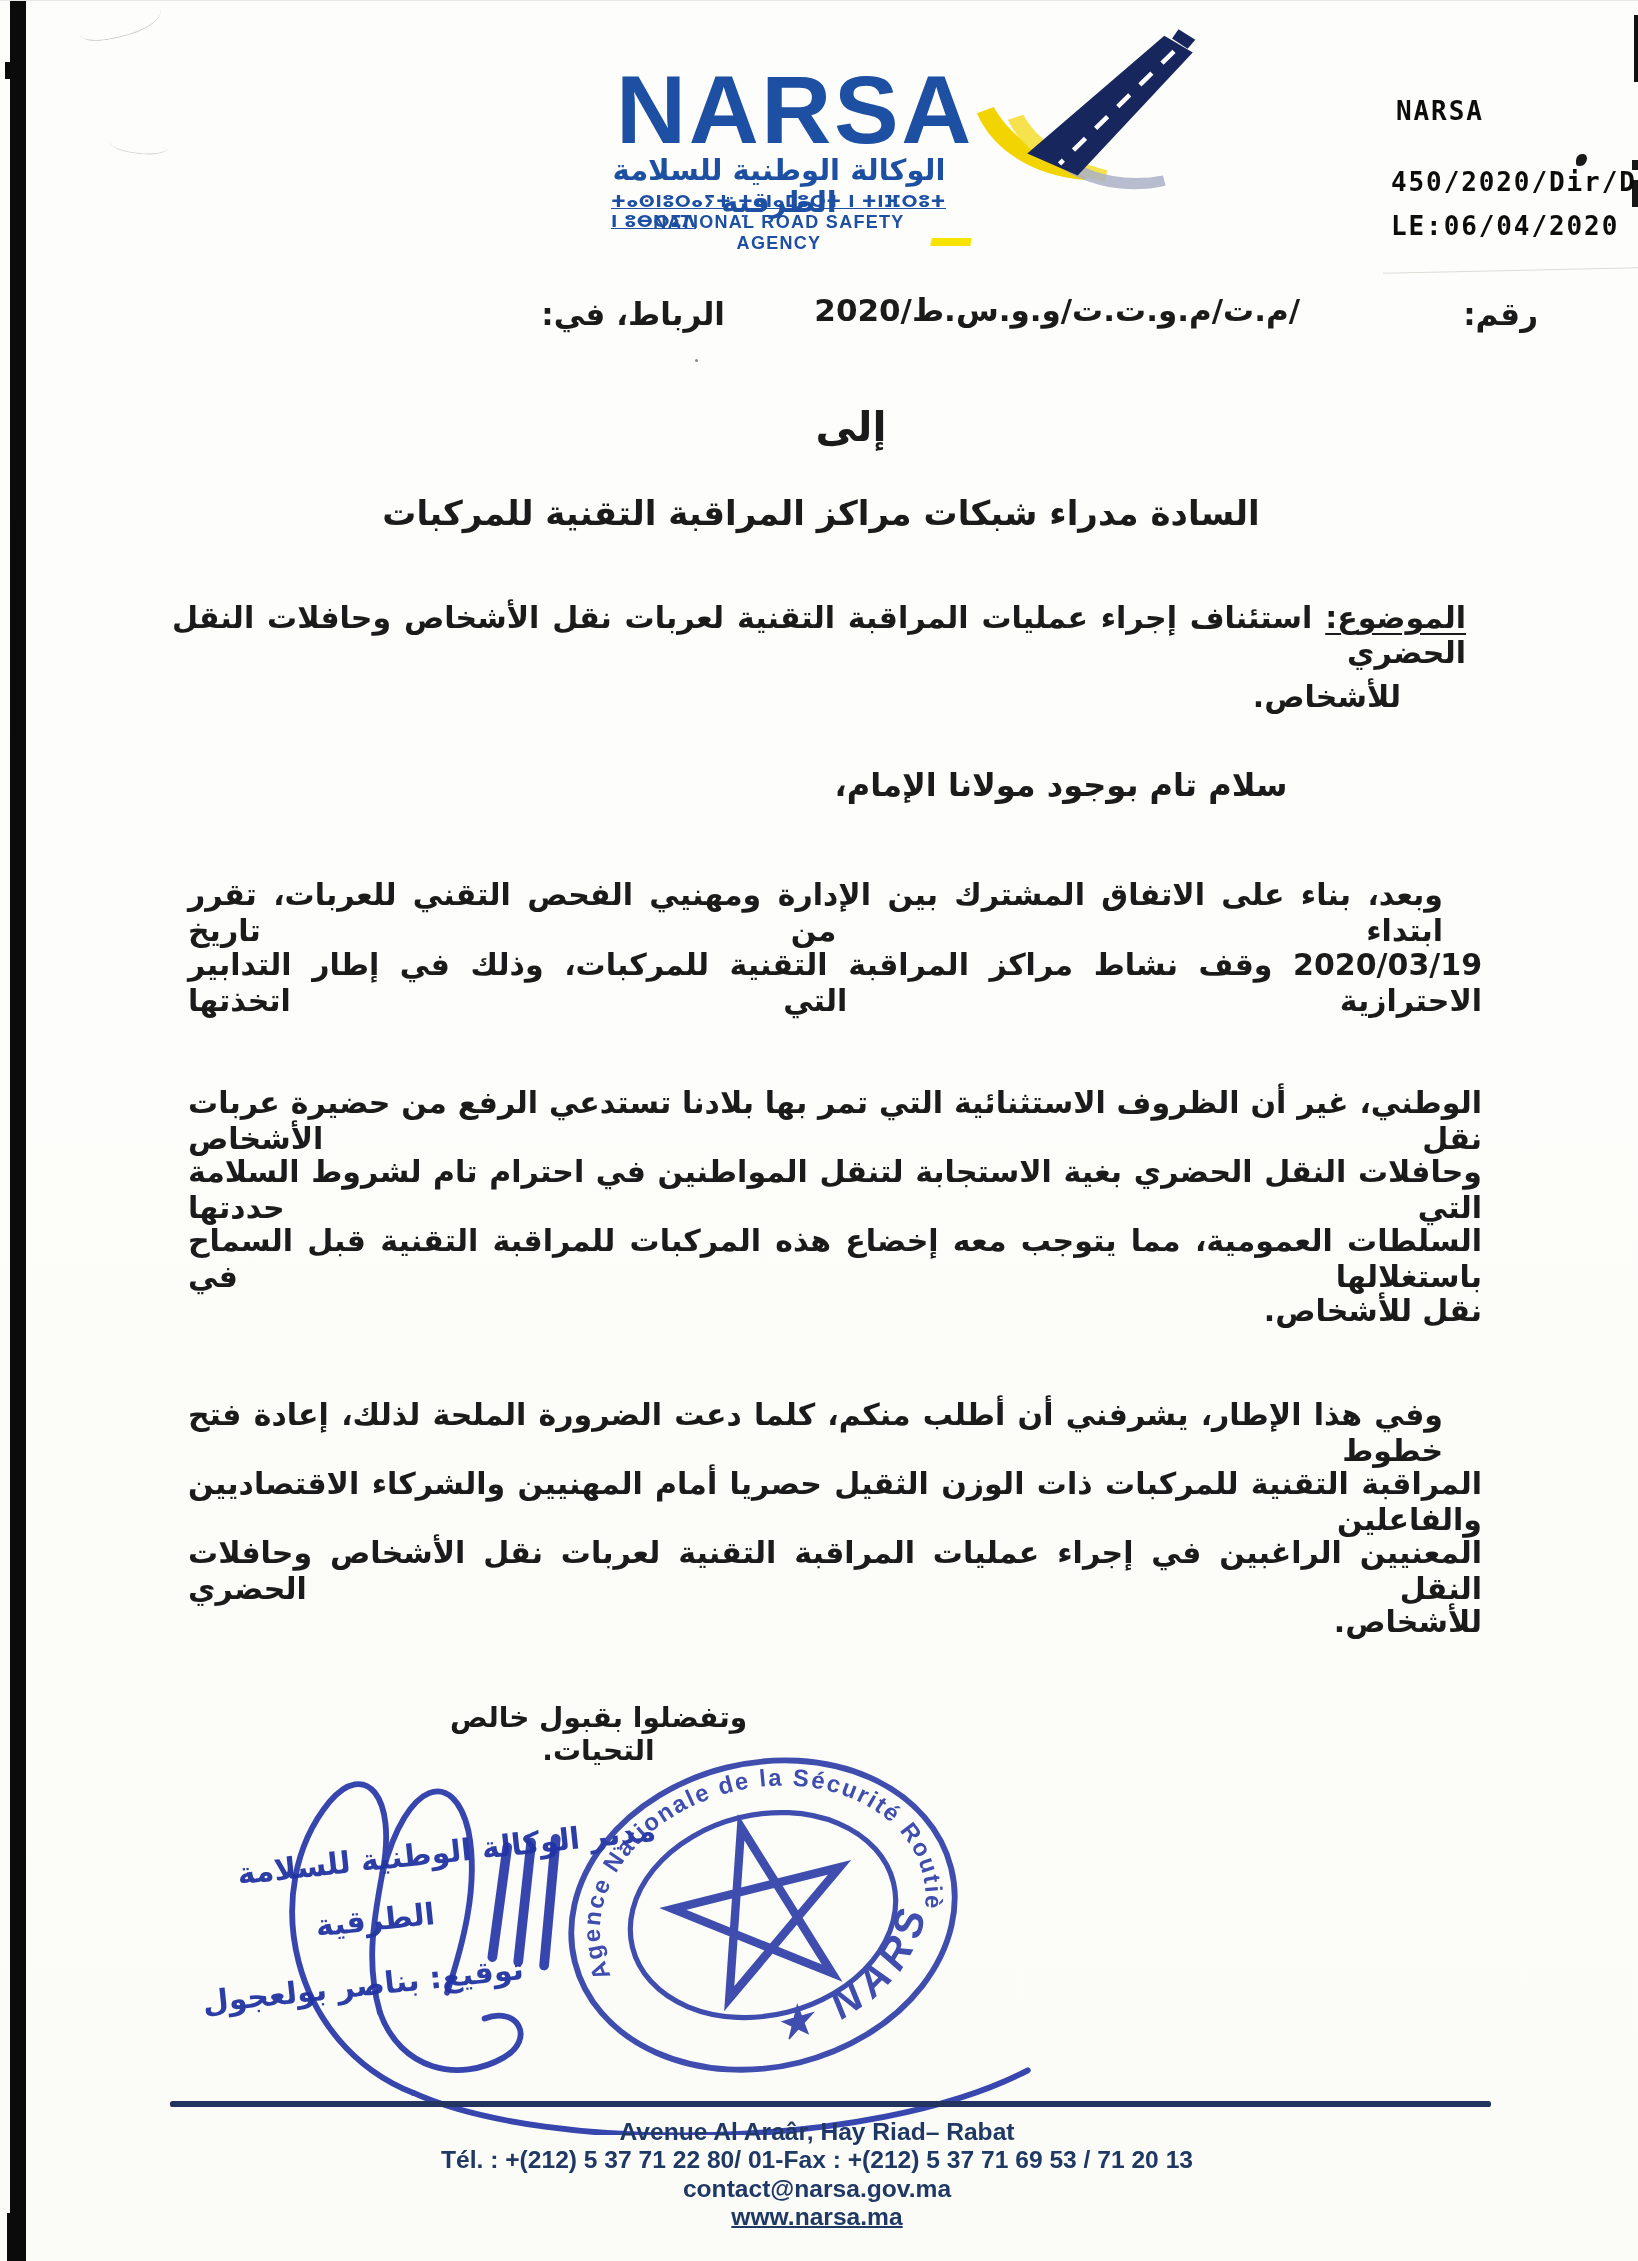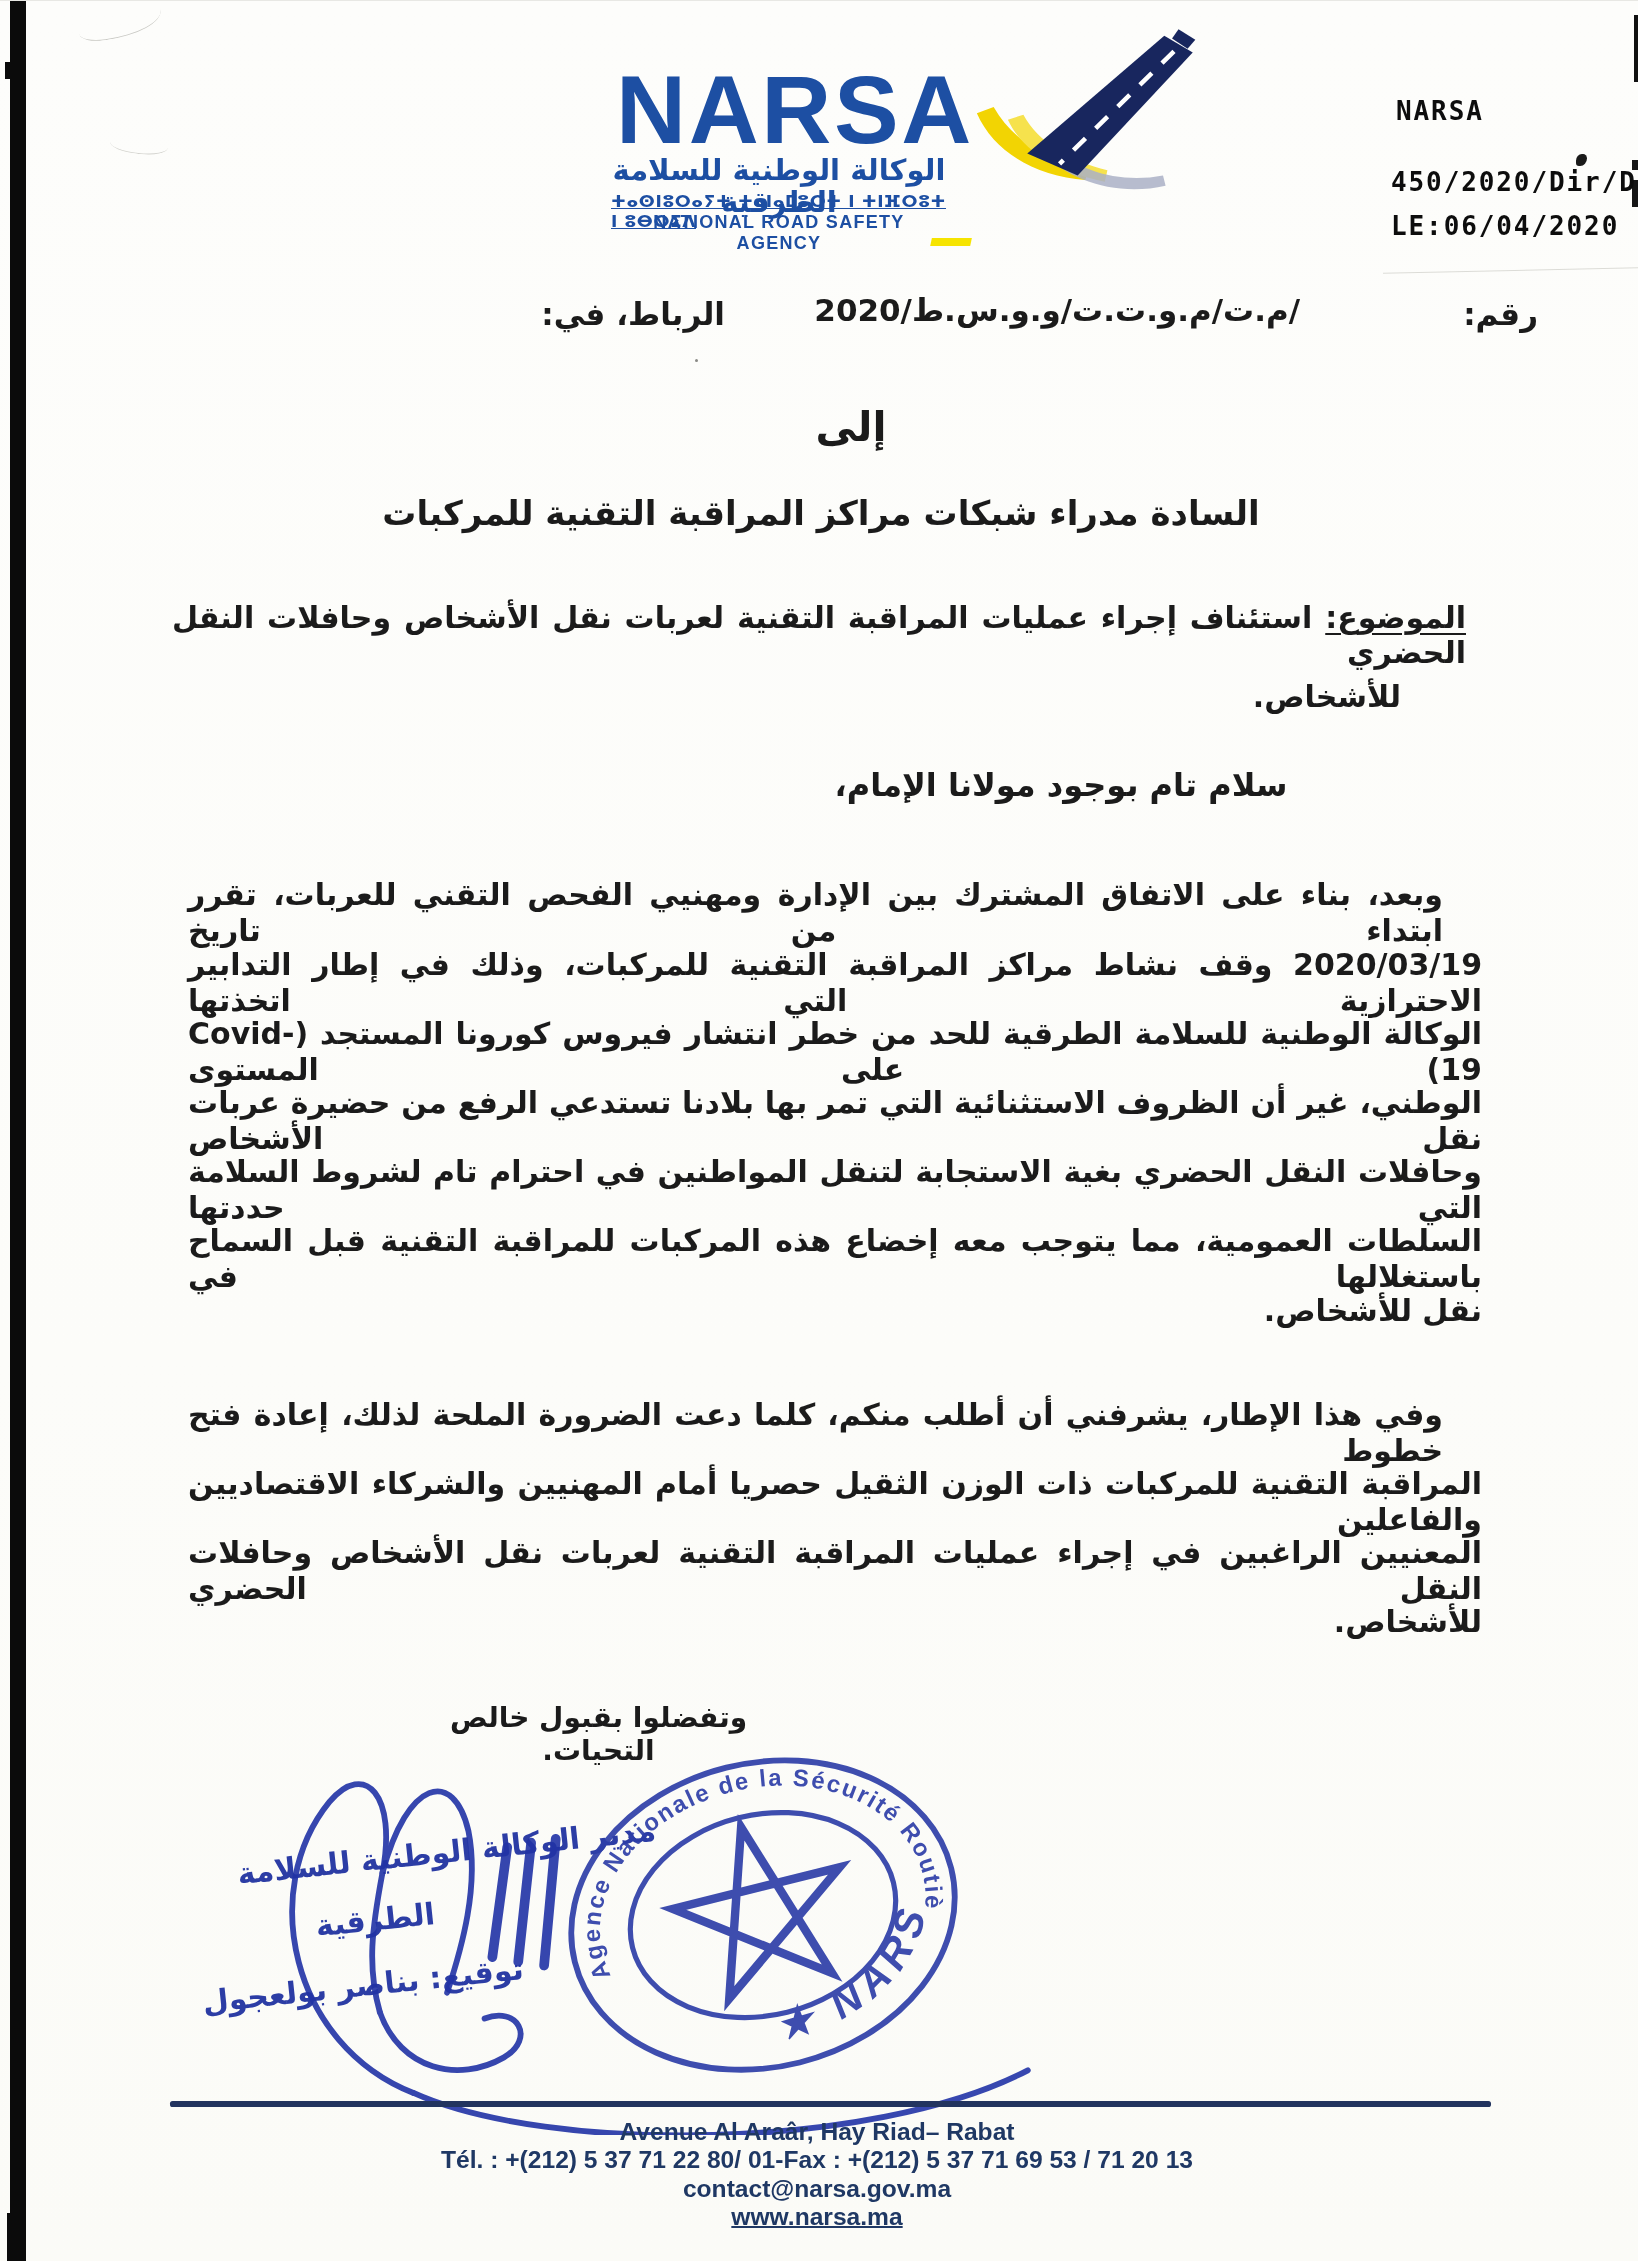--- a/index.html
+++ b/index.html
@@ -103,21 +103,20 @@
 
   <div class="abs subject-l1 ar">
     <span class="u">الموضوع:</span><span> استئناف إجراء عمليات المراقبة التقنية  لعربات نقل الأشخاص وحافلات النقل الحضري</span>
   </div>
   <div class="abs subject-l2 ar">للأشخاص.</div>
 
   <div class="abs salutation ar">سلام تام بوجود مولانا الإمام،</div>
 
   <div class="abs bl ar indent" style="top:876px">وبعد، بناء على الاتفاق المشترك بين الإدارة ومهنيي الفحص التقني للعربات، تقرر ابتداء من تاريخ</div>
   <div class="abs bl ar" style="top:946px">2020/03/19 وقف نشاط مراكز المراقبة التقنية للمركبات، وذلك في إطار التدابير الاحترازية التي اتخذتها</div>
-  <div class="abs bl ar" style="top:1015px">الوكالة الوطنية للسلامة الطرقية للحد من خطر انتشار فيروس كورونا المستجد (Covid-19) على المستوى</div>
   <div class="abs bl ar" style="top:1084px">الوطني، غير أن الظروف الاستثنائية التي تمر بها بلادنا تستدعي الرفع من حضيرة عربات نقل الأشخاص</div>
   <div class="abs bl ar" style="top:1153px">وحافلات النقل الحضري  بغية الاستجابة لتنقل المواطنين في احترام تام لشروط السلامة التي حددتها</div>
   <div class="abs bl ar" style="top:1222px">السلطات العمومية،  مما يتوجب معه إخضاع هذه المركبات للمراقبة التقنية قبل السماح باستغلالها في</div>
   <div class="abs bl ar endline" style="top:1292px">نقل للأشخاص.</div>
 
   <div class="abs bl ar indent" style="top:1396px">وفي هذا الإطار، يشرفني أن أطلب منكم، كلما دعت الضرورة الملحة لذلك، إعادة فتح خطوط</div>
   <div class="abs bl ar" style="top:1465px">المراقبة التقنية للمركبات ذات الوزن الثقيل حصريا أمام المهنيين والشركاء الاقتصاديين والفاعلين</div>
   <div class="abs bl ar" style="top:1534px">المعنيين الراغبين في إجراء عمليات المراقبة التقنية لعربات نقل الأشخاص وحافلات النقل الحضري</div>
   <div class="abs bl ar endline" style="top:1603px">للأشخاص.</div>
 

